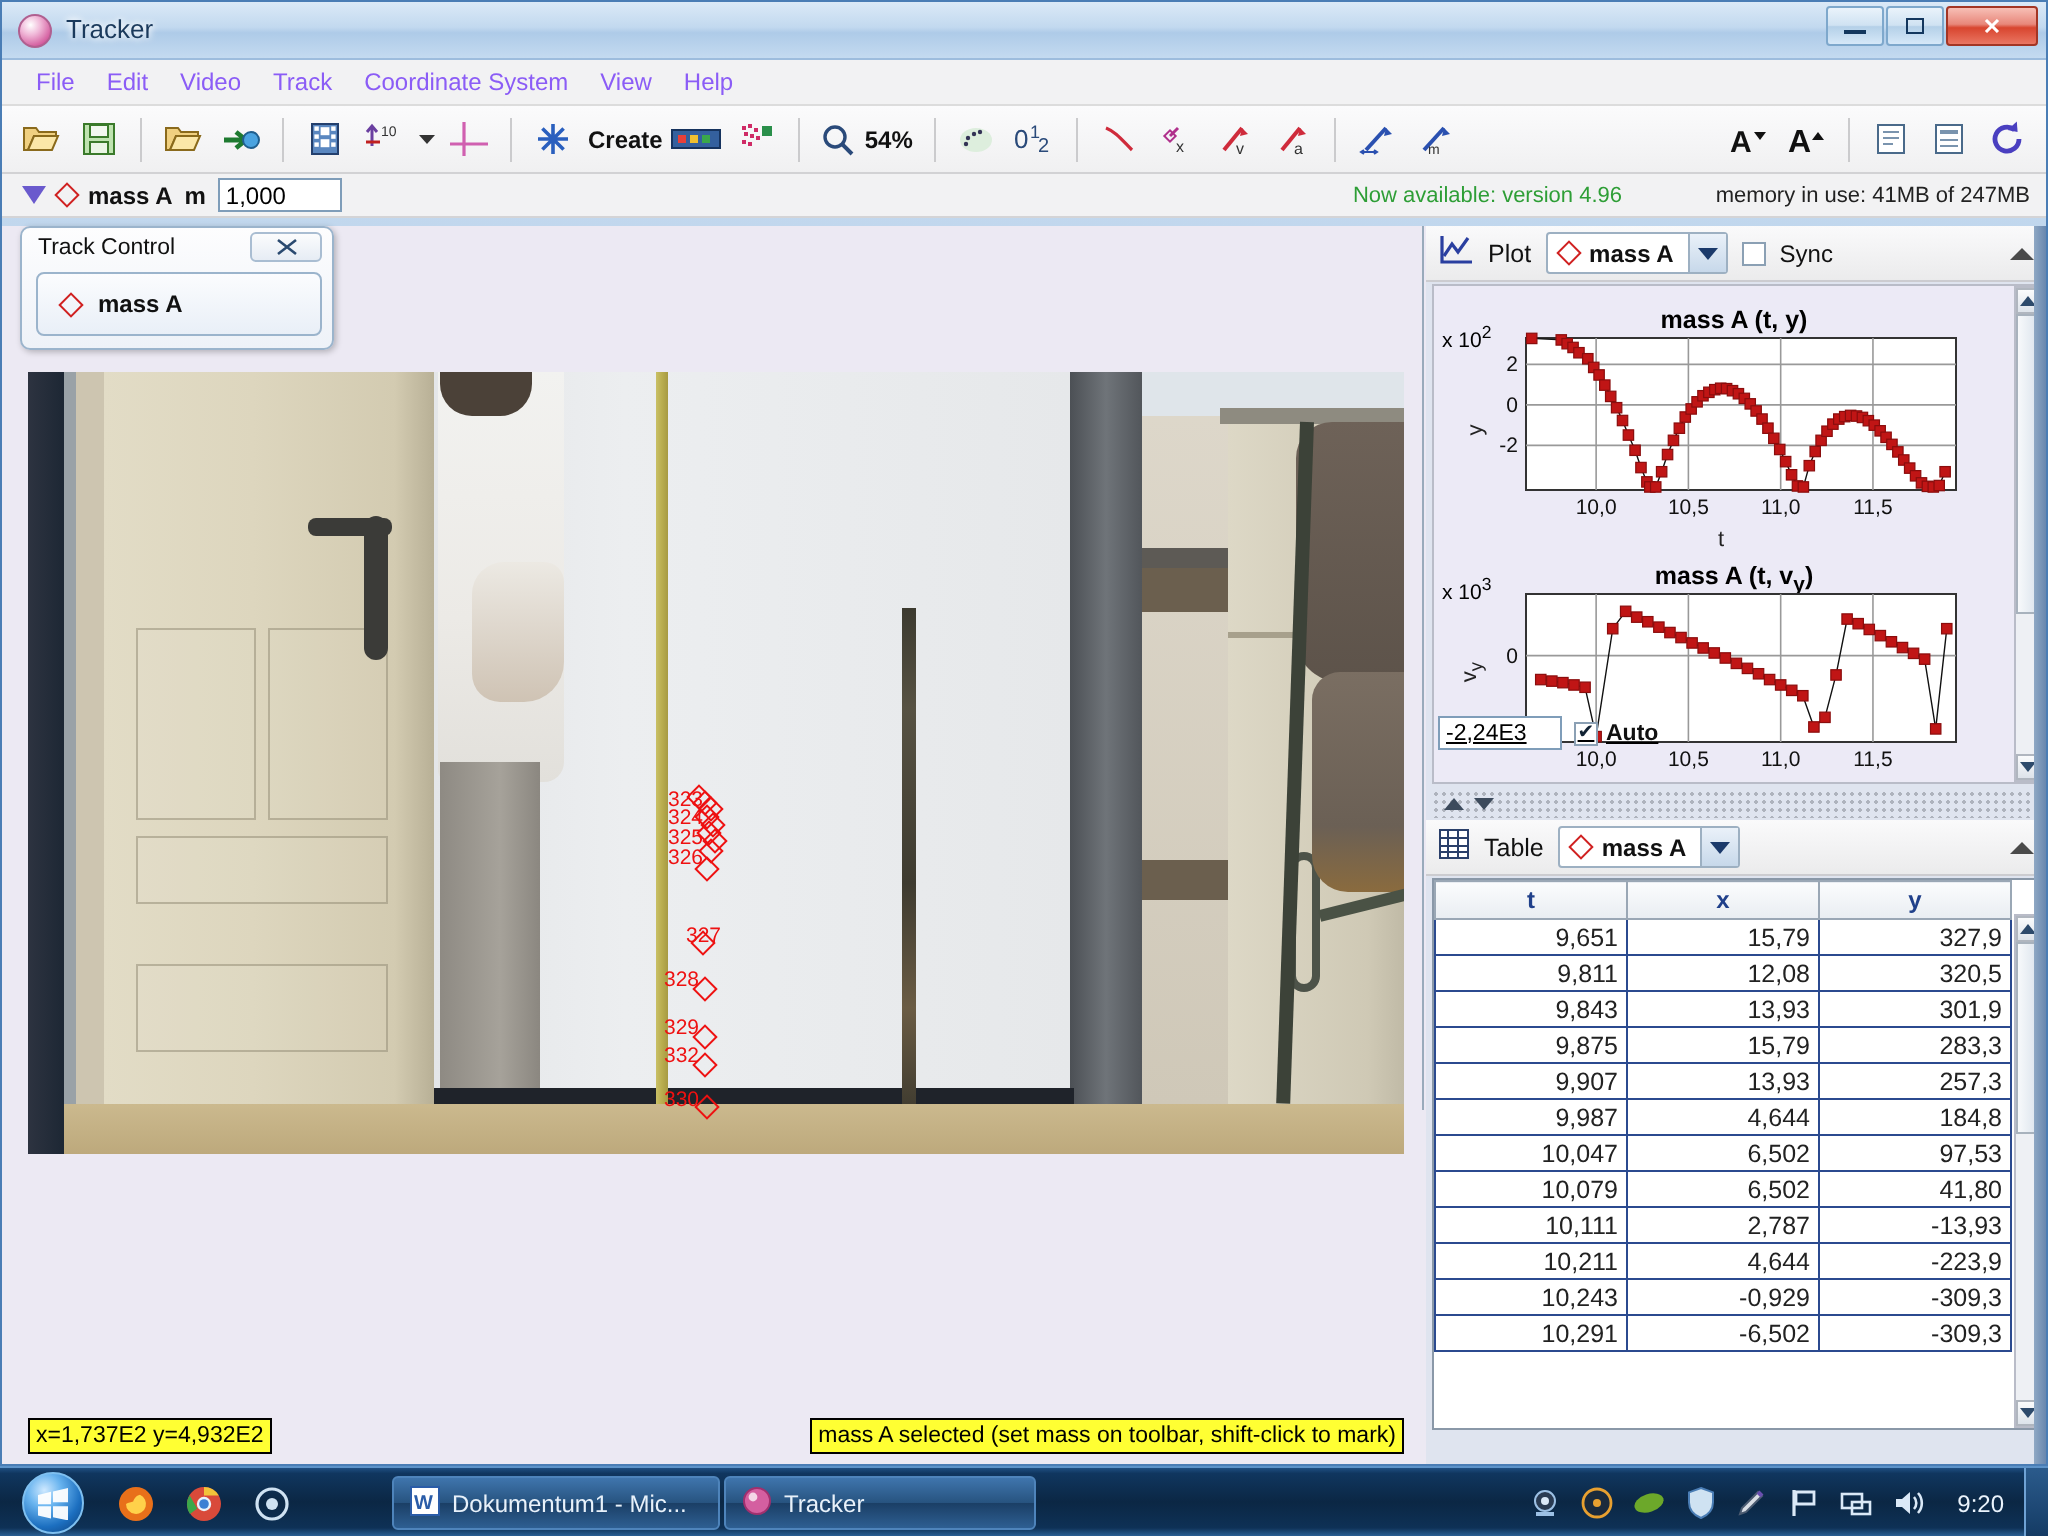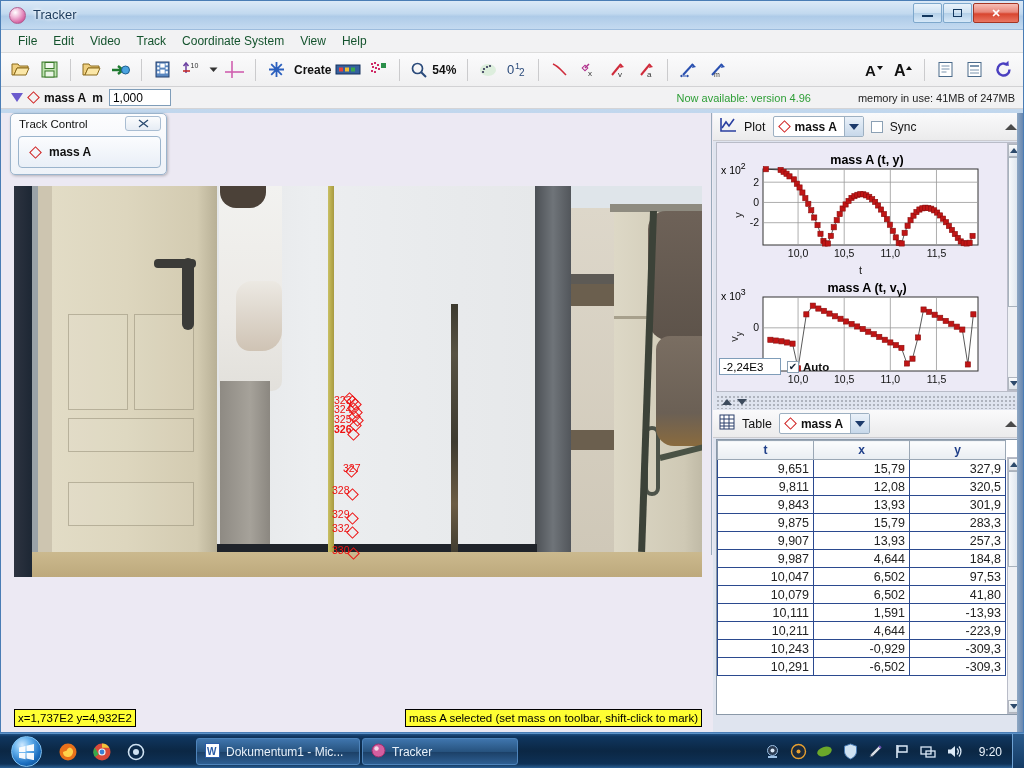--- a/index.html
+++ b/index.html
@@ -53,21 +53,21 @@
   .dash { display:block; width:11px; height:2px; background:#13375e; margin-top:6px; }
   .sq { display:block; width:9px; height:8px; border:1.5px solid #13375e; }
 
   
   #menu-bar {
     height: 23px; background: #f2f2f3;
     border-bottom: 1px solid #dcdcdc;
     display: flex; align-items: center; padding-left: 9px;
   }
   .menu-item {
-    padding: 17px 8px; font-size: 12px; color: #14532d; cursor: default;
+    padding: 17px 8px; font-size: 12px; color: #8b5cf6; cursor: default;
   }
 
   
   #toolbar {
     height: 34px;
     background: linear-gradient(to bottom, #fbfbfc 0%, #f0f0f1 100%);
     border-bottom: 1px solid #d2d2d4;
     display: flex; align-items: center; padding: 0 6px; gap: 2px;
   }
   .tb-btn {
@@ -670,21 +670,21 @@
           </div>
           <div id="sc-handle"></div>
           <div id="sc-handle2"></div>
           <div class="scn" id="sc-stick"></div>
           <div class="scn" id="sc-floor"></div>
 
           <div id="markers-layer">
             <span class="tlbl" style="left:320px; top:208px;">323</span>
             <span class="tlbl" style="left:320px; top:217px;">324</span>
             <span class="tlbl" style="left:320px; top:227px;">325</span>
-            <span class="tlbl" style="left:320px; top:237px;font-weight:bold;">326</span>
+            <span class="tlbl" style="left:320px; top:237px;">326</span>
             <span class="tlbl" style="left:329px; top:276px;">327</span>
             <span class="tlbl" style="left:318px; top:298px;">328</span>
             <span class="tlbl" style="left:318px; top:322px;">329</span>
             <span class="tlbl" style="left:318px; top:336px;">332</span>
             <span class="tlbl" style="left:318px; top:358px;">330</span>
             <span class="tm" style="left:330px;top:207px"></span>
             <span class="tm" style="left:333px;top:210px"></span>
             <span class="tm" style="left:336px;top:213px"></span>
             <span class="tm" style="left:334px;top:217px"></span>
             <span class="tm" style="left:337px;top:221px"></span>
@@ -880,21 +880,21 @@
                 <rect x="215.03090128755375" y="35.12916666666667" width="5.2" height="5.2" fill="#c01515" stroke="#8a0d0d" stroke-width="0.6"></rect>
                 <rect x="220.56738197424895" y="38.2125" width="5.2" height="5.2" fill="#c01515" stroke="#8a0d0d" stroke-width="0.6"></rect>
                 <rect x="226.10386266094426" y="41.295833333333334" width="5.2" height="5.2" fill="#c01515" stroke="#8a0d0d" stroke-width="0.6"></rect>
                 <rect x="231.64034334763957" y="44.186458333333334" width="5.2" height="5.2" fill="#c01515" stroke="#8a0d0d" stroke-width="0.6"></rect>
                 <rect x="237.17682403433489" y="47.077083333333334" width="5.2" height="5.2" fill="#c01515" stroke="#8a0d0d" stroke-width="0.6"></rect>
                 <rect x="242.71330472103006" y="49.967708333333334" width="5.2" height="5.2" fill="#c01515" stroke="#8a0d0d" stroke-width="0.6"></rect>
                 <rect x="248.2497854077254" y="84.84791666666668" width="5.2" height="5.2" fill="#c01515" stroke="#8a0d0d" stroke-width="0.6"></rect>
                 <rect x="253.7862660944207" y="34.74375" width="5.2" height="5.2" fill="#c01515" stroke="#8a0d0d" stroke-width="0.6"></rect>
               </svg>
 
-            <div style="position:absolute;left:2px;top:81px;display:flex;align-items:center;gap:6px;">
+            <div style="position:absolute;left:2px;top:81px;display:flex;align-items:center;gap:6px;text-decoration:underline;">
               <input type="text" style="width: 62px; height: 17px; border: 1px solid rgb(127, 157, 185); background: rgb(255, 255, 255); font-size: 11.5px; padding: 0px 3px; font-family: &quot;Liberation Sans&quot;, sans-serif;" value="-2,24E3">
               <span style="display:flex;align-items:center;gap:4px;">
                 <span style="width:12px;height:12px;border:1px solid #8ba0b4;background:#fff;display:flex;align-items:center;justify-content:center;font-size:10px;color:#123;line-height:1;">✔</span>
                 <span style="font-size:11.5px;color:#111;font-weight:bold;">Auto</span>
               </span>
             </div>
           </div>
         </div>
 
         <div id="vscroll-plot">
@@ -979,21 +979,21 @@
                   <td style="width: 33%;">6,502</td>
                   <td style="width: 34%;">97,53</td>
                 </tr>
                 <tr>
                   <td style="width: 33%;">10,079</td>
                   <td style="width: 33%;">6,502</td>
                   <td style="width: 34%;">41,80</td>
                 </tr>
                 <tr>
                   <td style="width: 33%;">10,111</td>
-                  <td style="width: 33%;">1,591</td>
+                  <td style="width: 33%;">2,787</td>
                   <td style="width: 34%;">-13,93</td>
                 </tr>
                 <tr>
                   <td style="width: 33%;">10,211</td>
                   <td style="width: 33%;">4,644</td>
                   <td style="width: 34%;">-223,9</td>
                 </tr>
                 <tr>
                   <td style="width: 33%;">10,243</td>
                   <td style="width: 33%;">-0,929</td>

